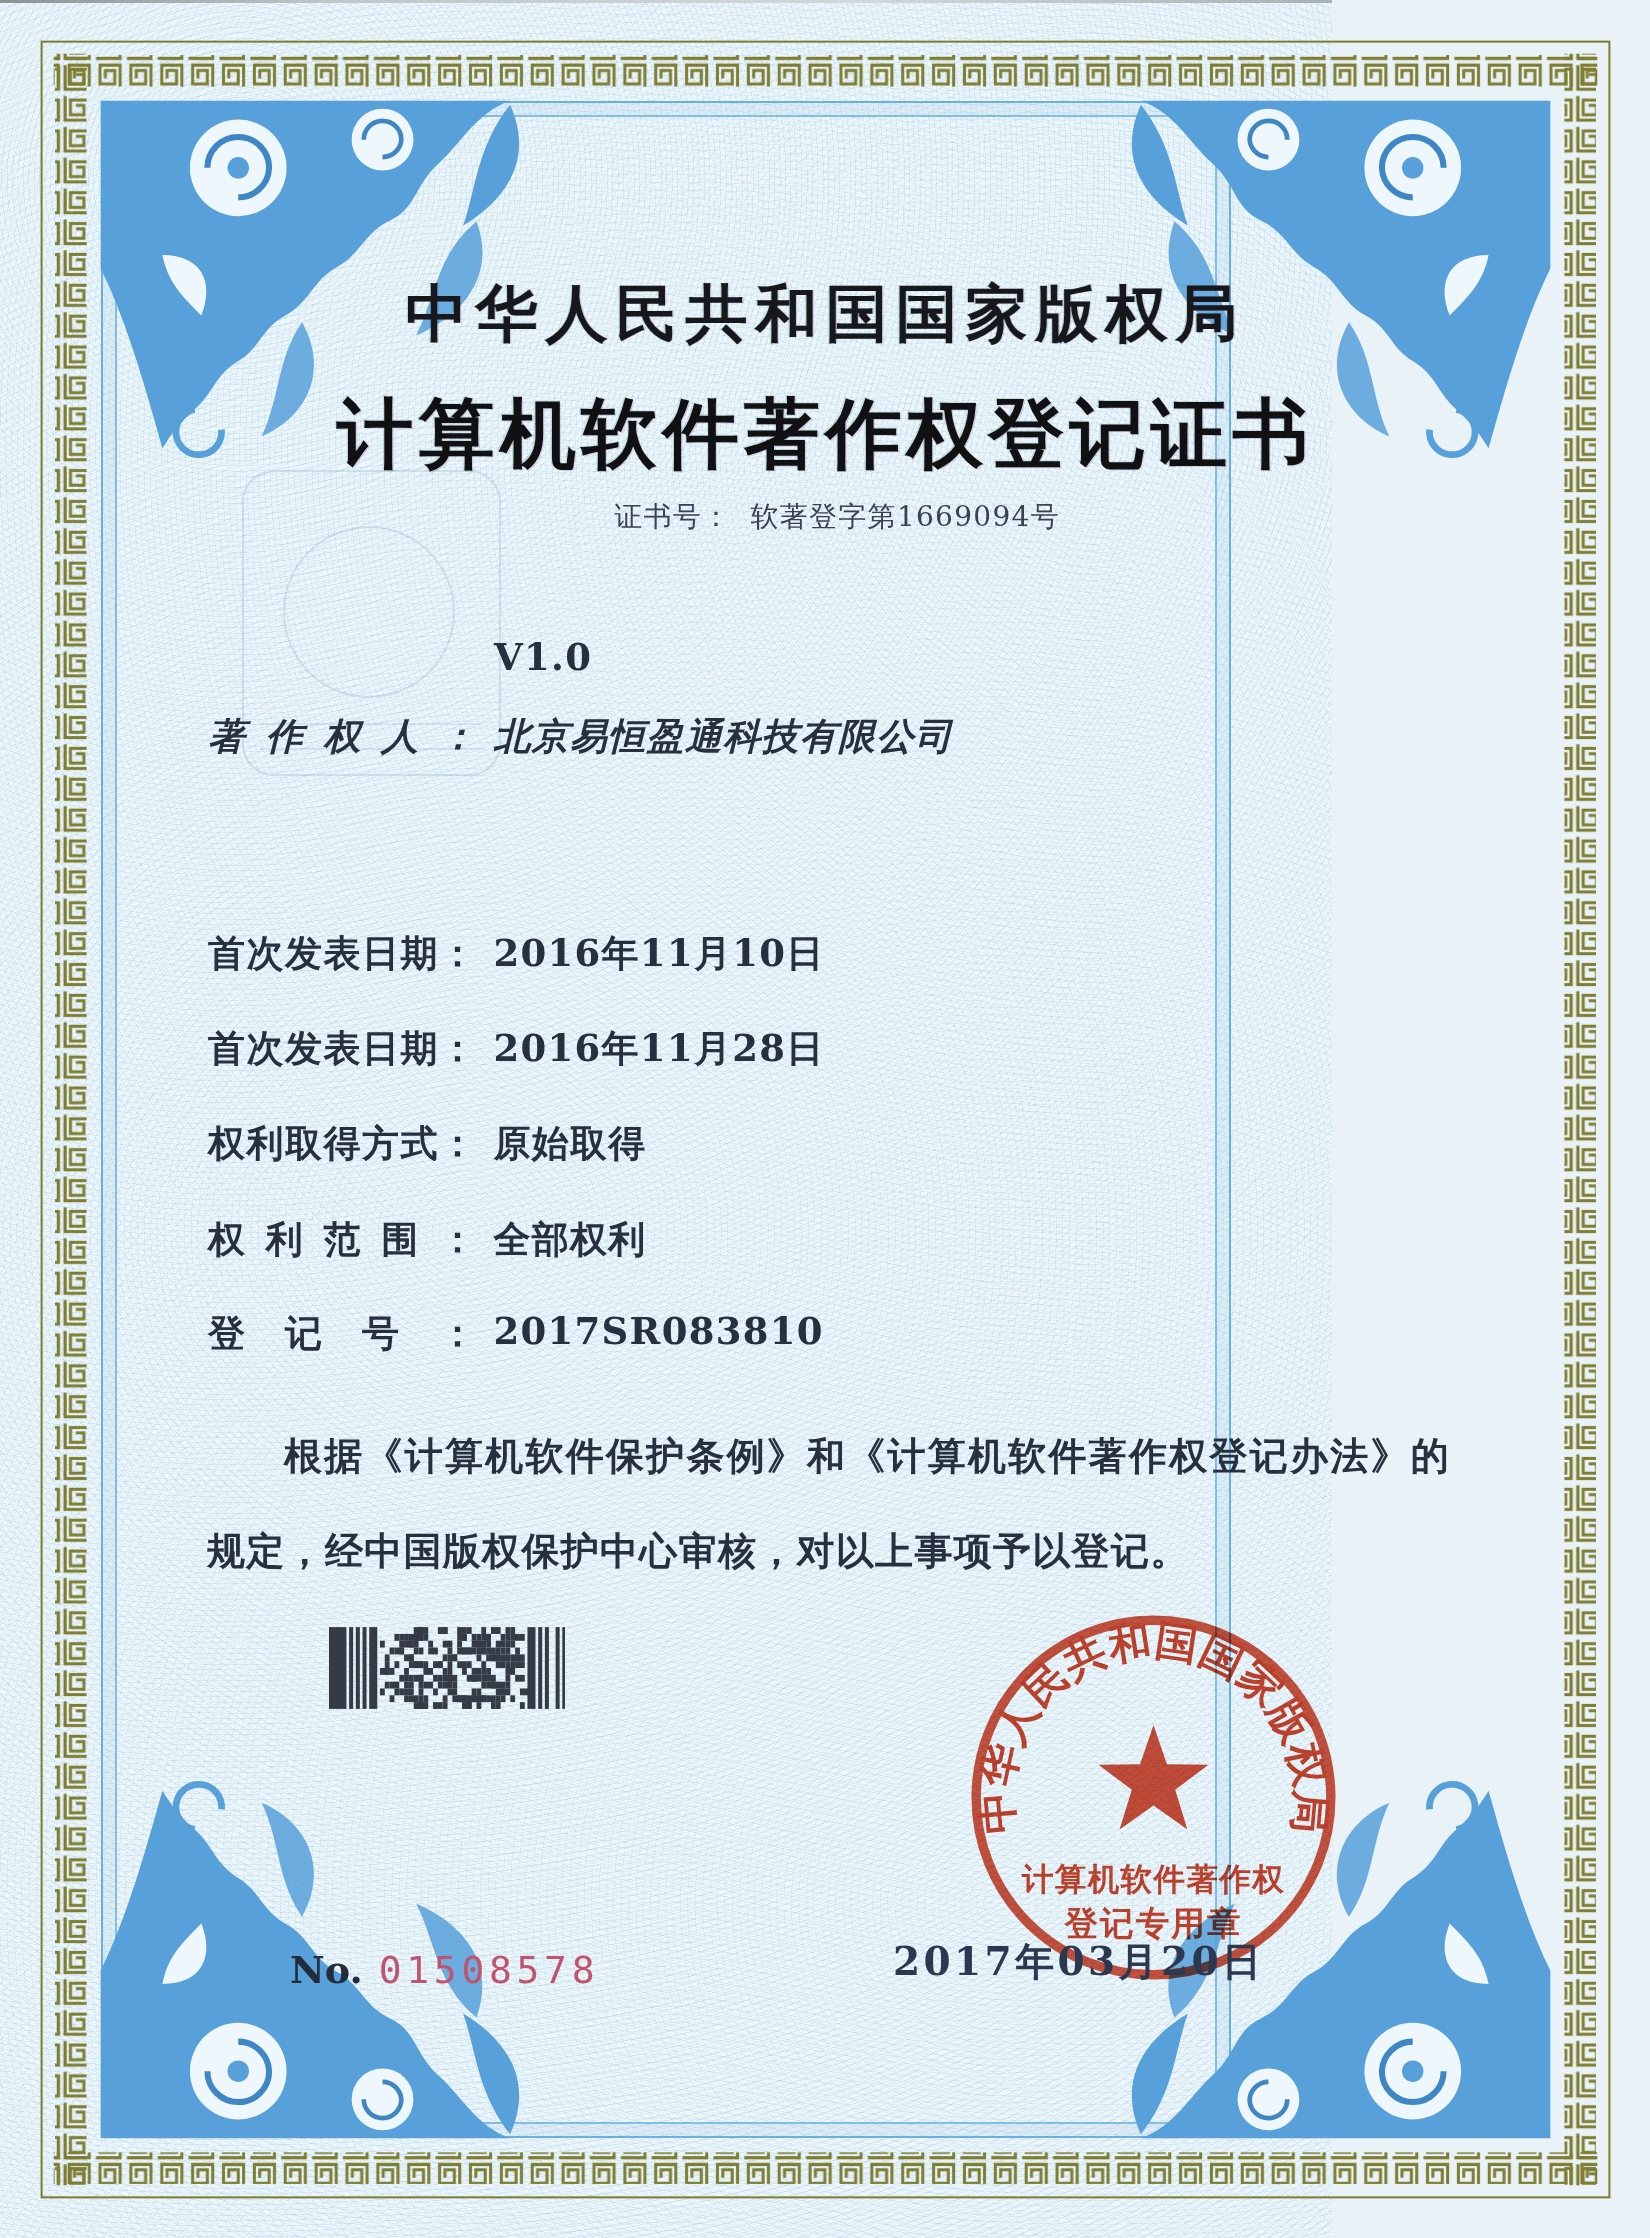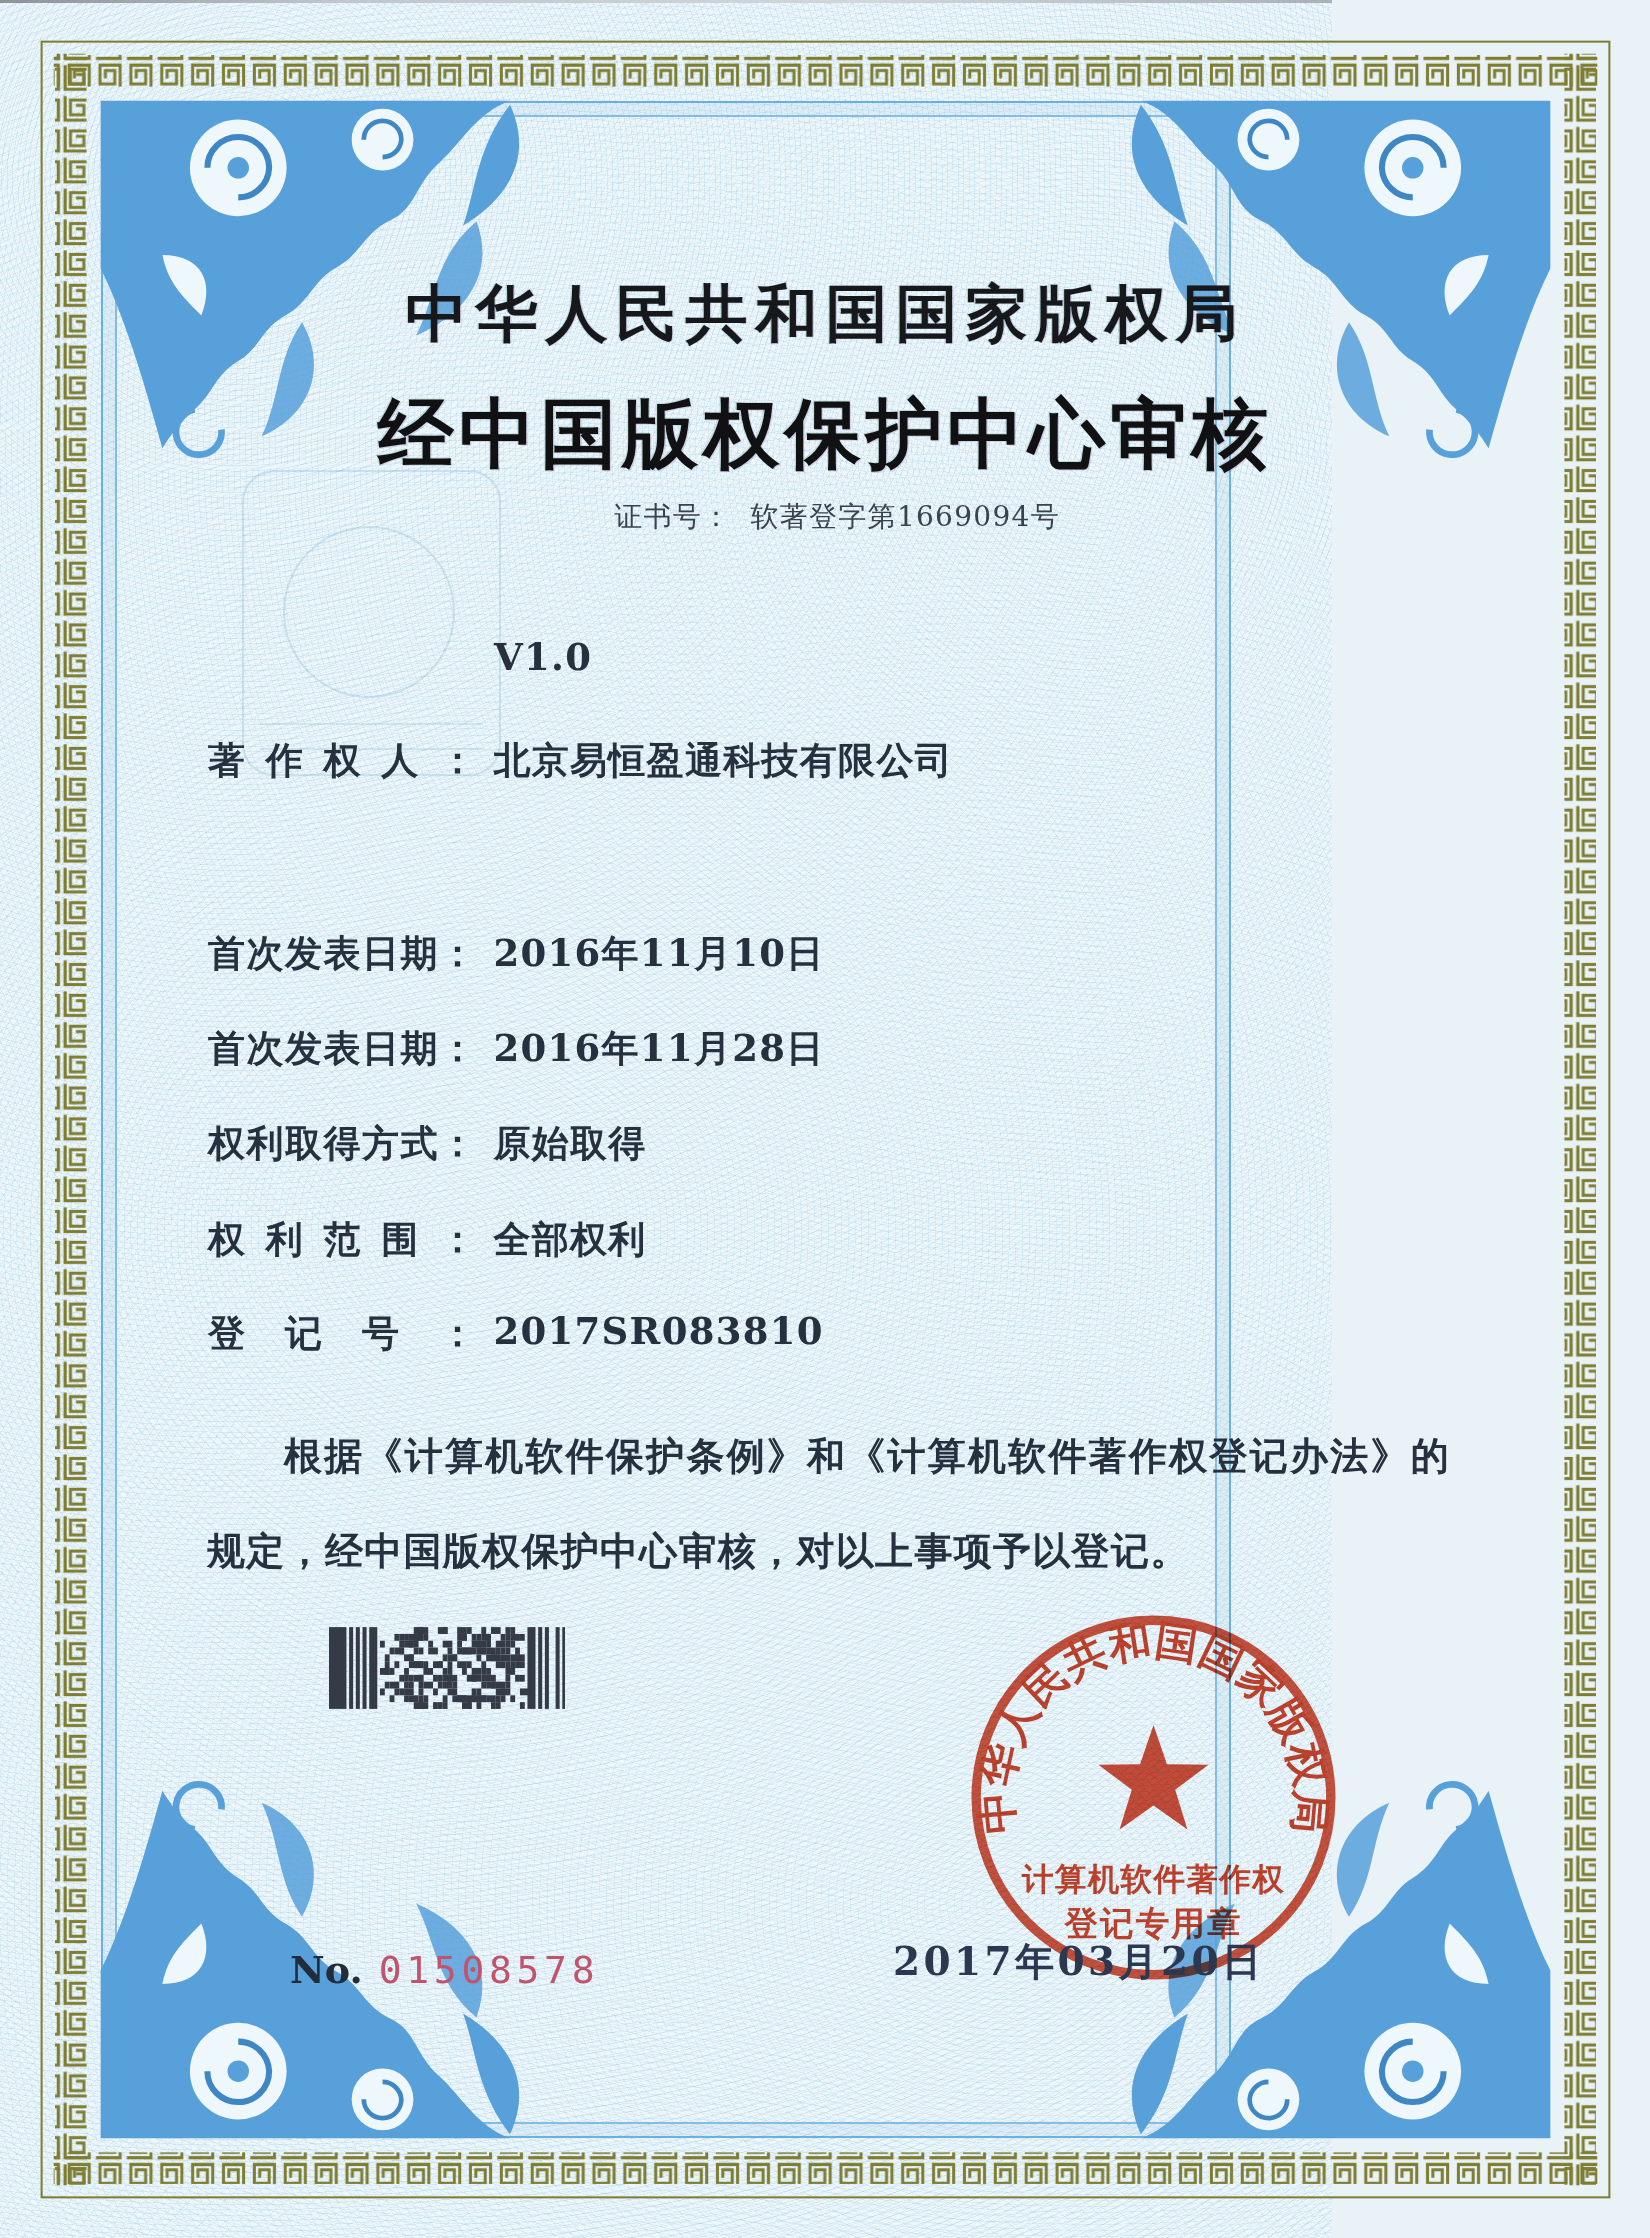--- a/index.html
+++ b/index.html
@@ -35,21 +35,21 @@
   .title2{position:absolute;left:0;top:384px;width:1651px;text-align:center;
     font-size:76px;font-weight:900;letter-spacing:5.4px;color:#111114;
     text-shadow:1.3px 0.7px 0 rgba(90,30,120,.15),-1.3px -0.7px 0 rgba(20,110,80,.15);}
   .certno{position:absolute;top:498px;right:272px;font-size:28px;font-weight:400;color:#3a4150;letter-spacing:1.3px;}
   .certno .lbl{margin-right:19px;}
 
   .field{position:absolute;left:208px;font-size:37px;font-weight:700;color:#26303f;white-space:nowrap;}
   .field .flabel{display:inline-block;width:268px;text-align:justify;text-align-last:justify;vertical-align:top;}
   .field .fvalue{margin-left:17.4px;letter-spacing:1.3px;}
   .f-r1{top:577px;} .f-r1b{top:635px;left:494px;letter-spacing:1.3px;}
-  .f-r2{top:736px;} .f-r3{top:929px;} .f-r4{top:1024px;}
+  .f-r2{top:712px;font-style:italic;} .f-r3{top:929px;} .f-r4{top:1024px;}
   .f-r5{top:1119px;} .f-r6{top:1215px;} .f-r7{top:1309px;}
 
   .paragraph{position:absolute;left:207px;top:1408px;width:1243px;
     font-size:38px;font-weight:600;color:#26303f;line-height:95px;
     text-indent:77px;text-align:justify;letter-spacing:1.3px;}
 
   .barcode{position:absolute;left:329px;top:1627px;width:236px;height:82px;}
   .barcode svg{display:block;}
 
   .seal-wrap{position:absolute;left:952px;top:1596px;width:403px;height:403px;mix-blend-mode:multiply;opacity:.95;}
@@ -106,21 +106,21 @@
     <use href="#flo" transform="translate(150,3186) scale(1,-1)"></use>
     <use href="#flo" transform="translate(2310,3186) scale(-1,-1)"></use>
   </svg>
 
   <div class="watermark">
     <div class="wm-circle"></div>
     <div class="wm-band"></div>
   </div>
 
   <div class="title1">中华人民共和国国家版权局</div>
-  <div class="title2">经中国版权保护中心审核</div>
+  <div class="title2">计算机软件著作权登记证书</div>
 
   <div class="certno">
     <span class="lbl">证书号：</span><span>软著登字第1669094号</span>
   </div>
 
   <div class="field f-r1b">V1.0</div>
 
   <div class="field f-r2">
     <span class="flabel">著作权人：</span><span class="fvalue">北京易恒盈通科技有限公司</span>
   </div>

